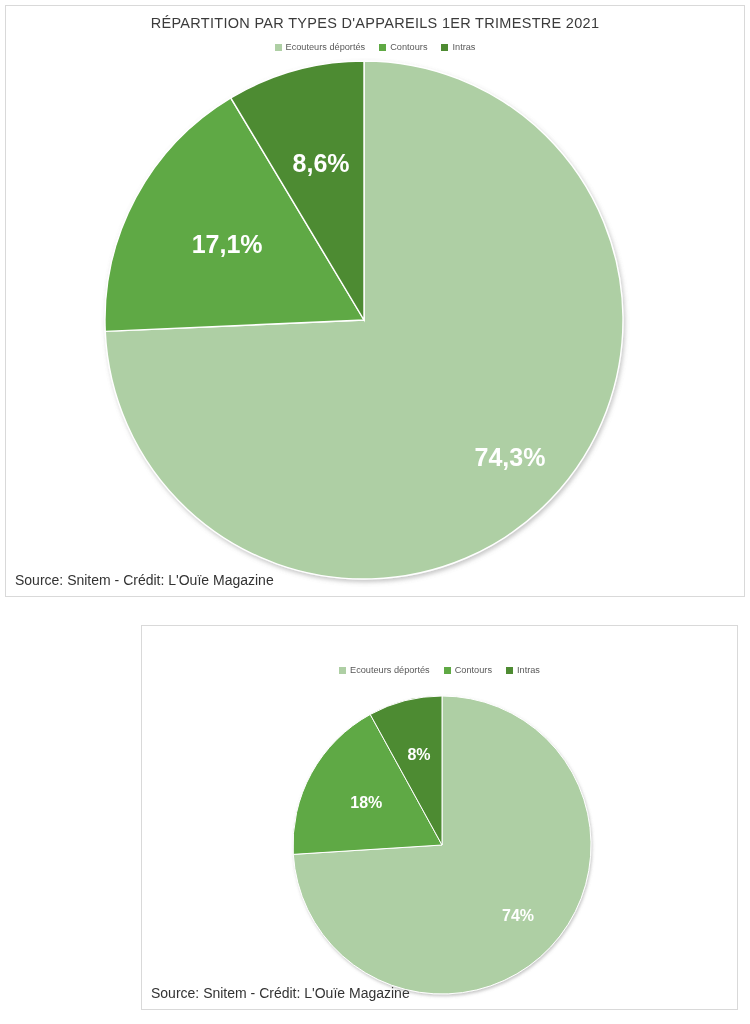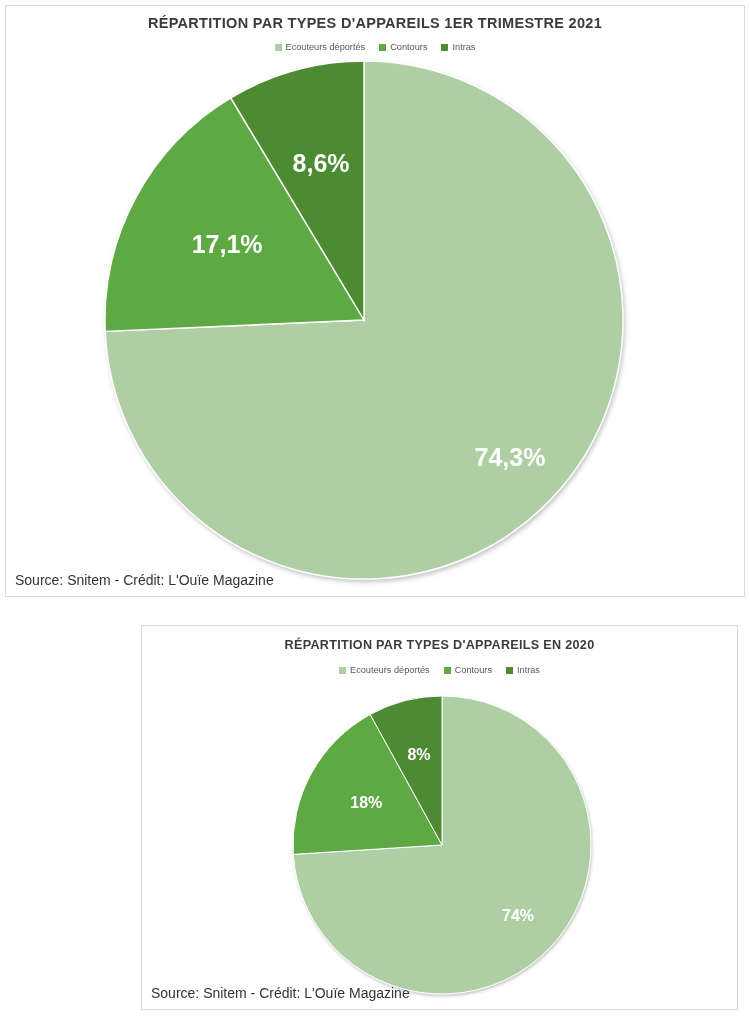--- a/index.html
+++ b/index.html
@@ -36,21 +36,21 @@
     top: 625px;
     width: 597px;
     height: 385px;
   }
 
   .chart-title {
     position: absolute;
     left: 0;
     right: 0;
     text-align: center;
-    font-weight: bold;
+    font-weight: normal;
     color: #3b3b3b;
     letter-spacing: 0.3px;
   }
   #panel-1 .chart-title {
     top: 9px;
     font-size: 14.5px;
   }
   #panel-2 .chart-title {
     top: 12px;
     font-size: 12.6px;
@@ -168,21 +168,20 @@
     <g>
         <text x="407.0" y="400.7" class="slice-label" font-size="25">74,3%</text>
         <text x="124.1" y="187.4" class="slice-label" font-size="25">17,1%</text>
         <text x="218.1" y="106.2" class="slice-label" font-size="25">8,6%</text>
       </g>
   </svg>
 </div>
 
 <div class="chart-panel" id="panel-2">
 
-  <div class="chart-title">RÉPARTITION PAR TYPES D'APPAREILS EN 2020</div>
 
   <div class="legend">
     <div class="legend-item">
       <span class="legend-swatch" style="background:#aecfa4"></span>
       <span>Ecouteurs déportés</span>
     </div>
     <div class="legend-item">
       <span class="legend-swatch" style="background:#5fa944"></span>
       <span>Contours</span>
     </div>

